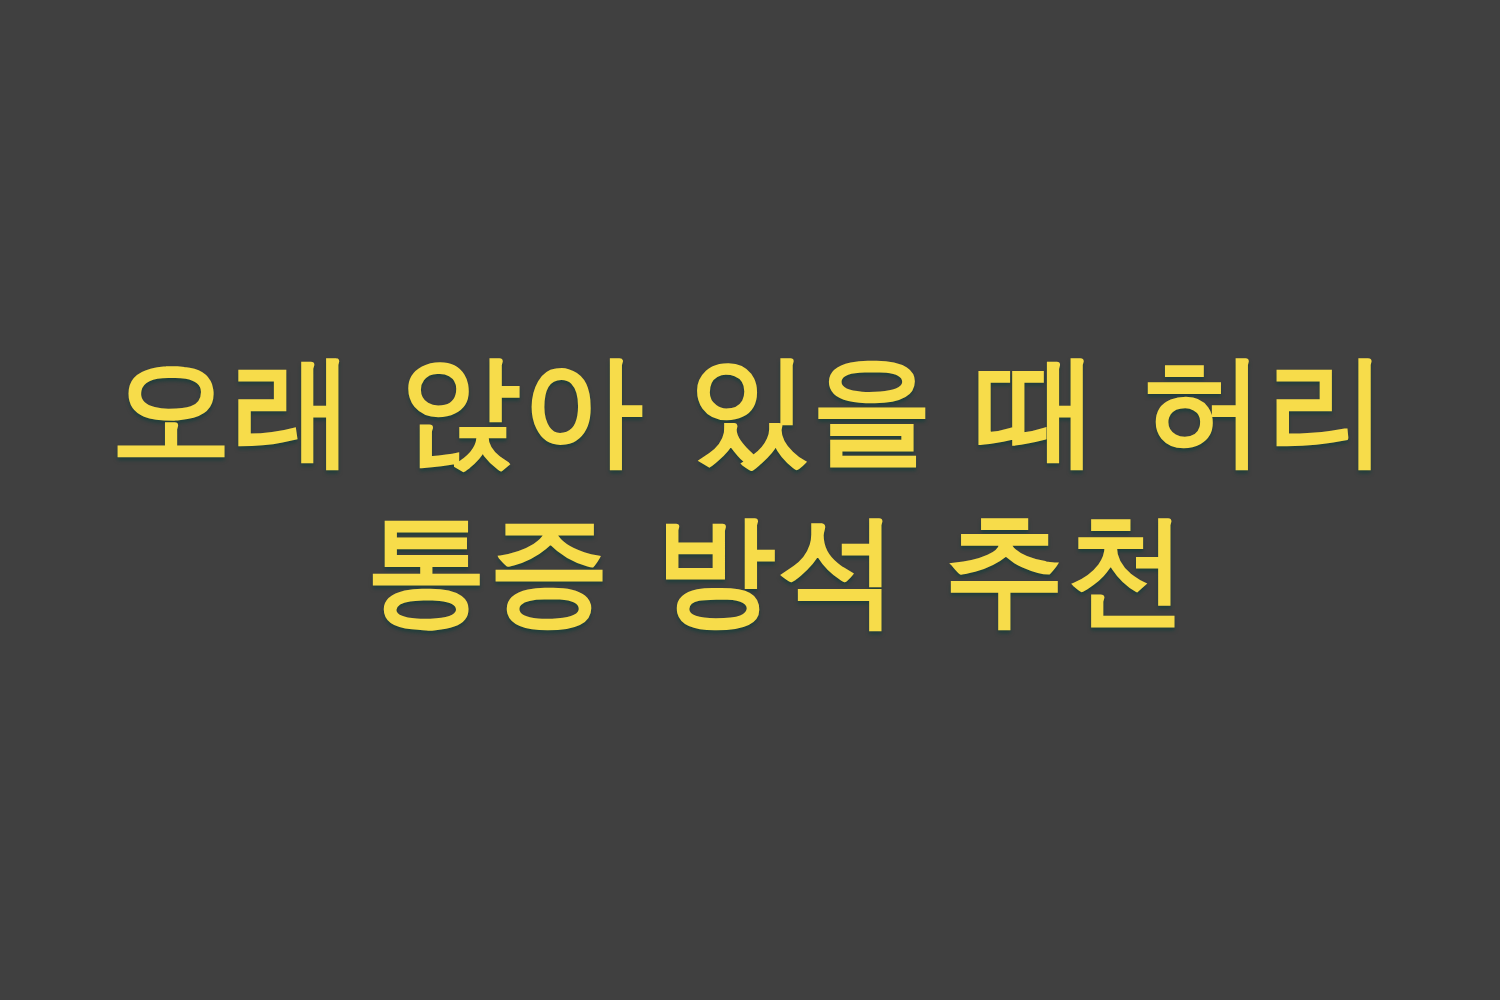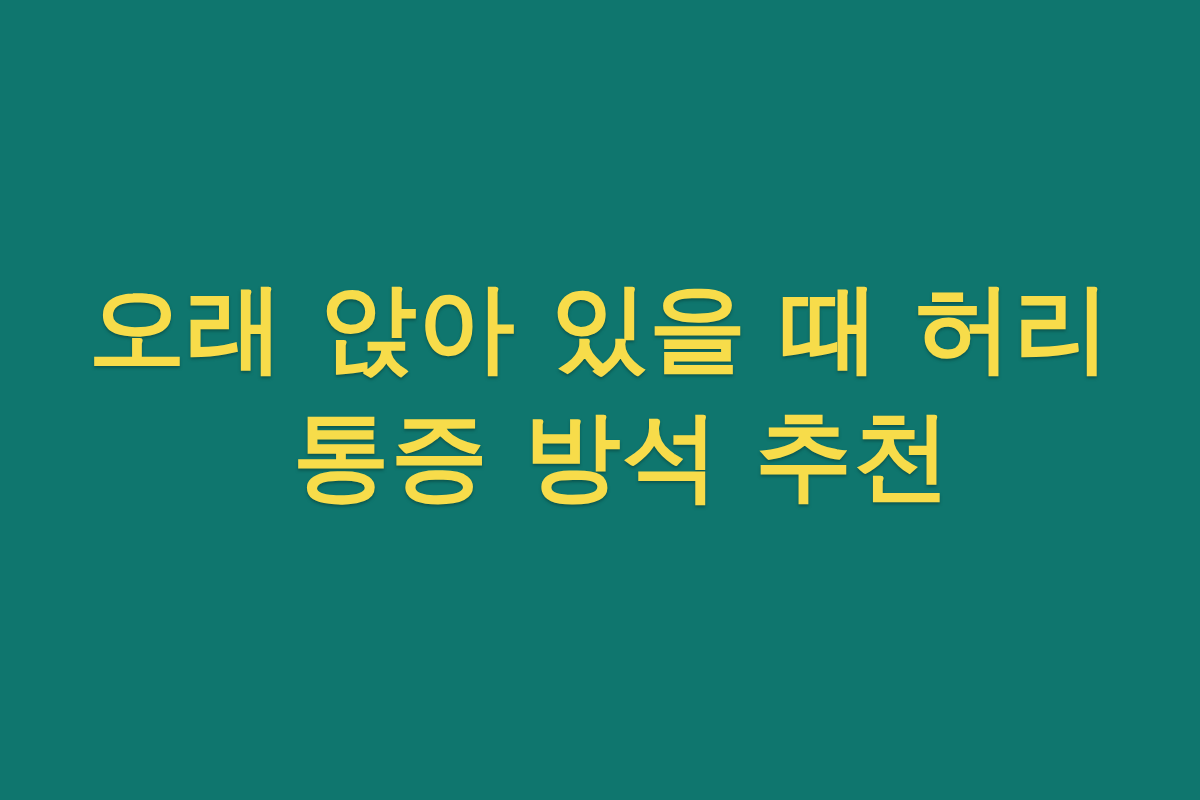--- a/index.html
+++ b/index.html
@@ -57,21 +57,21 @@
   }
 
   .headline-line.line-2 {
     font-size: 97px;
     padding-left: 44px;
   }
 </style>
 </head>
 <body>
 
-<div class="banner" style="background-color: #0f766e;">
+<div class="banner" style="background-color: #404040;">
 
   <div class="headline">
 
     <span class="headline-line line-1" style="color: rgb(247, 220, 74);">오래 앉아 있을 때 허리</span>
 
     <span class="headline-line line-2" style="color: rgb(247, 220, 74);">통증 방석 추천</span>
 
   </div>
 
 </div>

